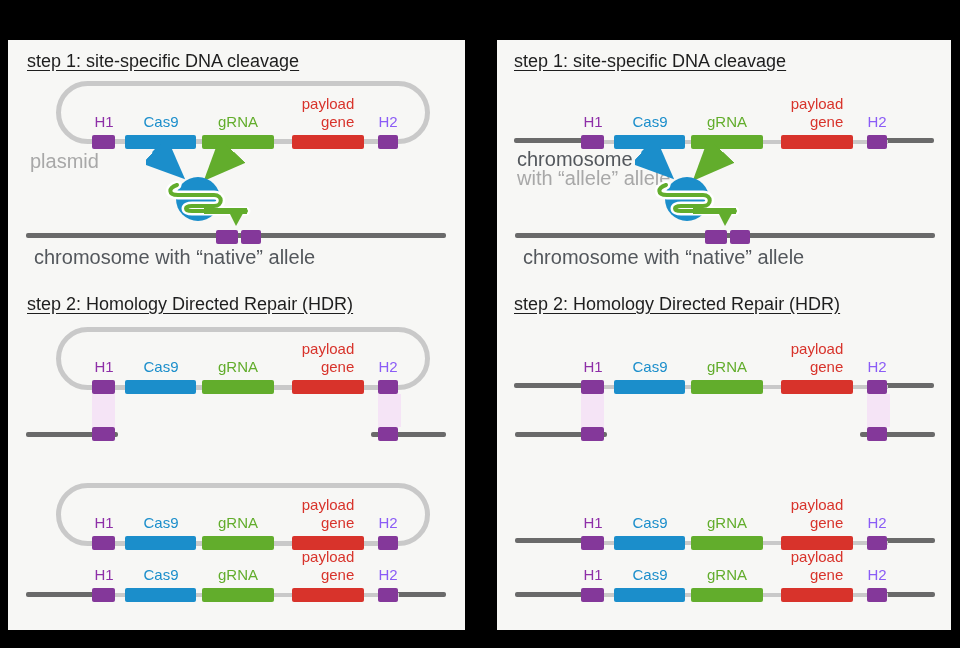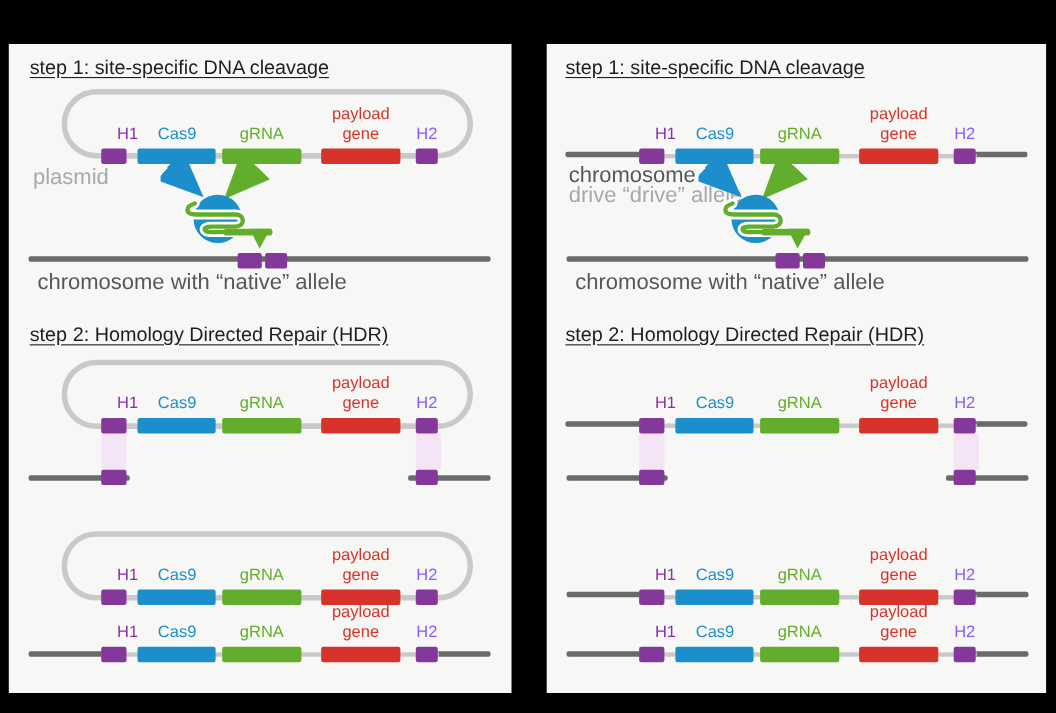--- a/index.html
+++ b/index.html
@@ -24,24 +24,24 @@
   
   .cassette{position:absolute;left:84px;width:307px;height:54px;}
   .connector{position:absolute;left:0;top:45px;width:307px;height:4px;background:#c9c9c9;}
   .gene{position:absolute;top:40px;height:14px;border-radius:2px;}
   .g-h1{left:0;width:23px;background:#84389a;}
   .g-cas9{left:33px;width:71px;background:#1b8ecb;}
   .g-grna{left:110px;width:72px;background:#62ad2c;}
   .g-payload{left:200px;width:72px;background:#d8332b;}
   .g-h2{left:286px;width:20px;background:#84389a;}
   .glabel{position:absolute;top:18px;font-size:15px;transform:translateX(-50%);white-space:nowrap;line-height:18px;}
-  .l-h1{left:24px;color:#8e2fa8;text-align:right;}
+  .l-h1{left:12px;color:#8e2fa8;text-align:right;}
   .l-cas9{left:69px;color:#1b8ecb;text-align:center;}
   .l-grna{left:146px;color:#62ad2c;}
-  .l-payload{left:236px;top:0;color:#d8332b;text-align:center;}
+  .l-payload{left:236px;top:0;color:#d8332b;text-align:right;}
   .l-h2{left:296px;color:#8b5cf6;}
 
   .chrom{position:absolute;height:5px;background:#6a6a6a;border-radius:2px;}
   .hbox{position:absolute;height:14px;background:#84389a;border-radius:2px;}
   .pink{position:absolute;width:23px;background:#f5e4f6;}
   .cap{position:absolute;font-size:20px;color:#53575c;white-space:nowrap;}
   .cap.light{color:#a8a8a8;}
   .complex{position:absolute;left:138px;top:104px;}
 </style>
 </head>
@@ -158,21 +158,21 @@
   <span class="glabel l-payload"><span>payload</span><br><span>gene</span></span>
   <span class="glabel l-h2">H2</span>
   <div class="connector"></div>
   <div class="gene g-h1"></div>
   <div class="gene g-cas9"></div>
   <div class="gene g-grna"></div>
   <div class="gene g-payload"></div>
   <div class="gene g-h2"></div>
 </div>
   <span class="cap" style="left:20px;top:108px">chromosome</span>
-  <span class="cap light" style="left:20px;top:127px">drive “drive” allele</span>
+  <span class="cap light" style="left:20px;top:127px">with “allele” allele</span>
 
   <div class="complex">
   <svg width="112" height="86" viewBox="0 0 112 86">
     <defs>
       <marker id="ah-b2" markerWidth="7" markerHeight="7" refX="4" refY="3" orient="auto">
         <path d="M0,0 L7,3 L0,6 Z" fill="#1b8ecb"></path>
       </marker>
       <marker id="ah-g2" markerWidth="7" markerHeight="7" refX="4" refY="3" orient="auto">
         <path d="M0,0 L7,3 L0,6 Z" fill="#62ad2c"></path>
       </marker>

